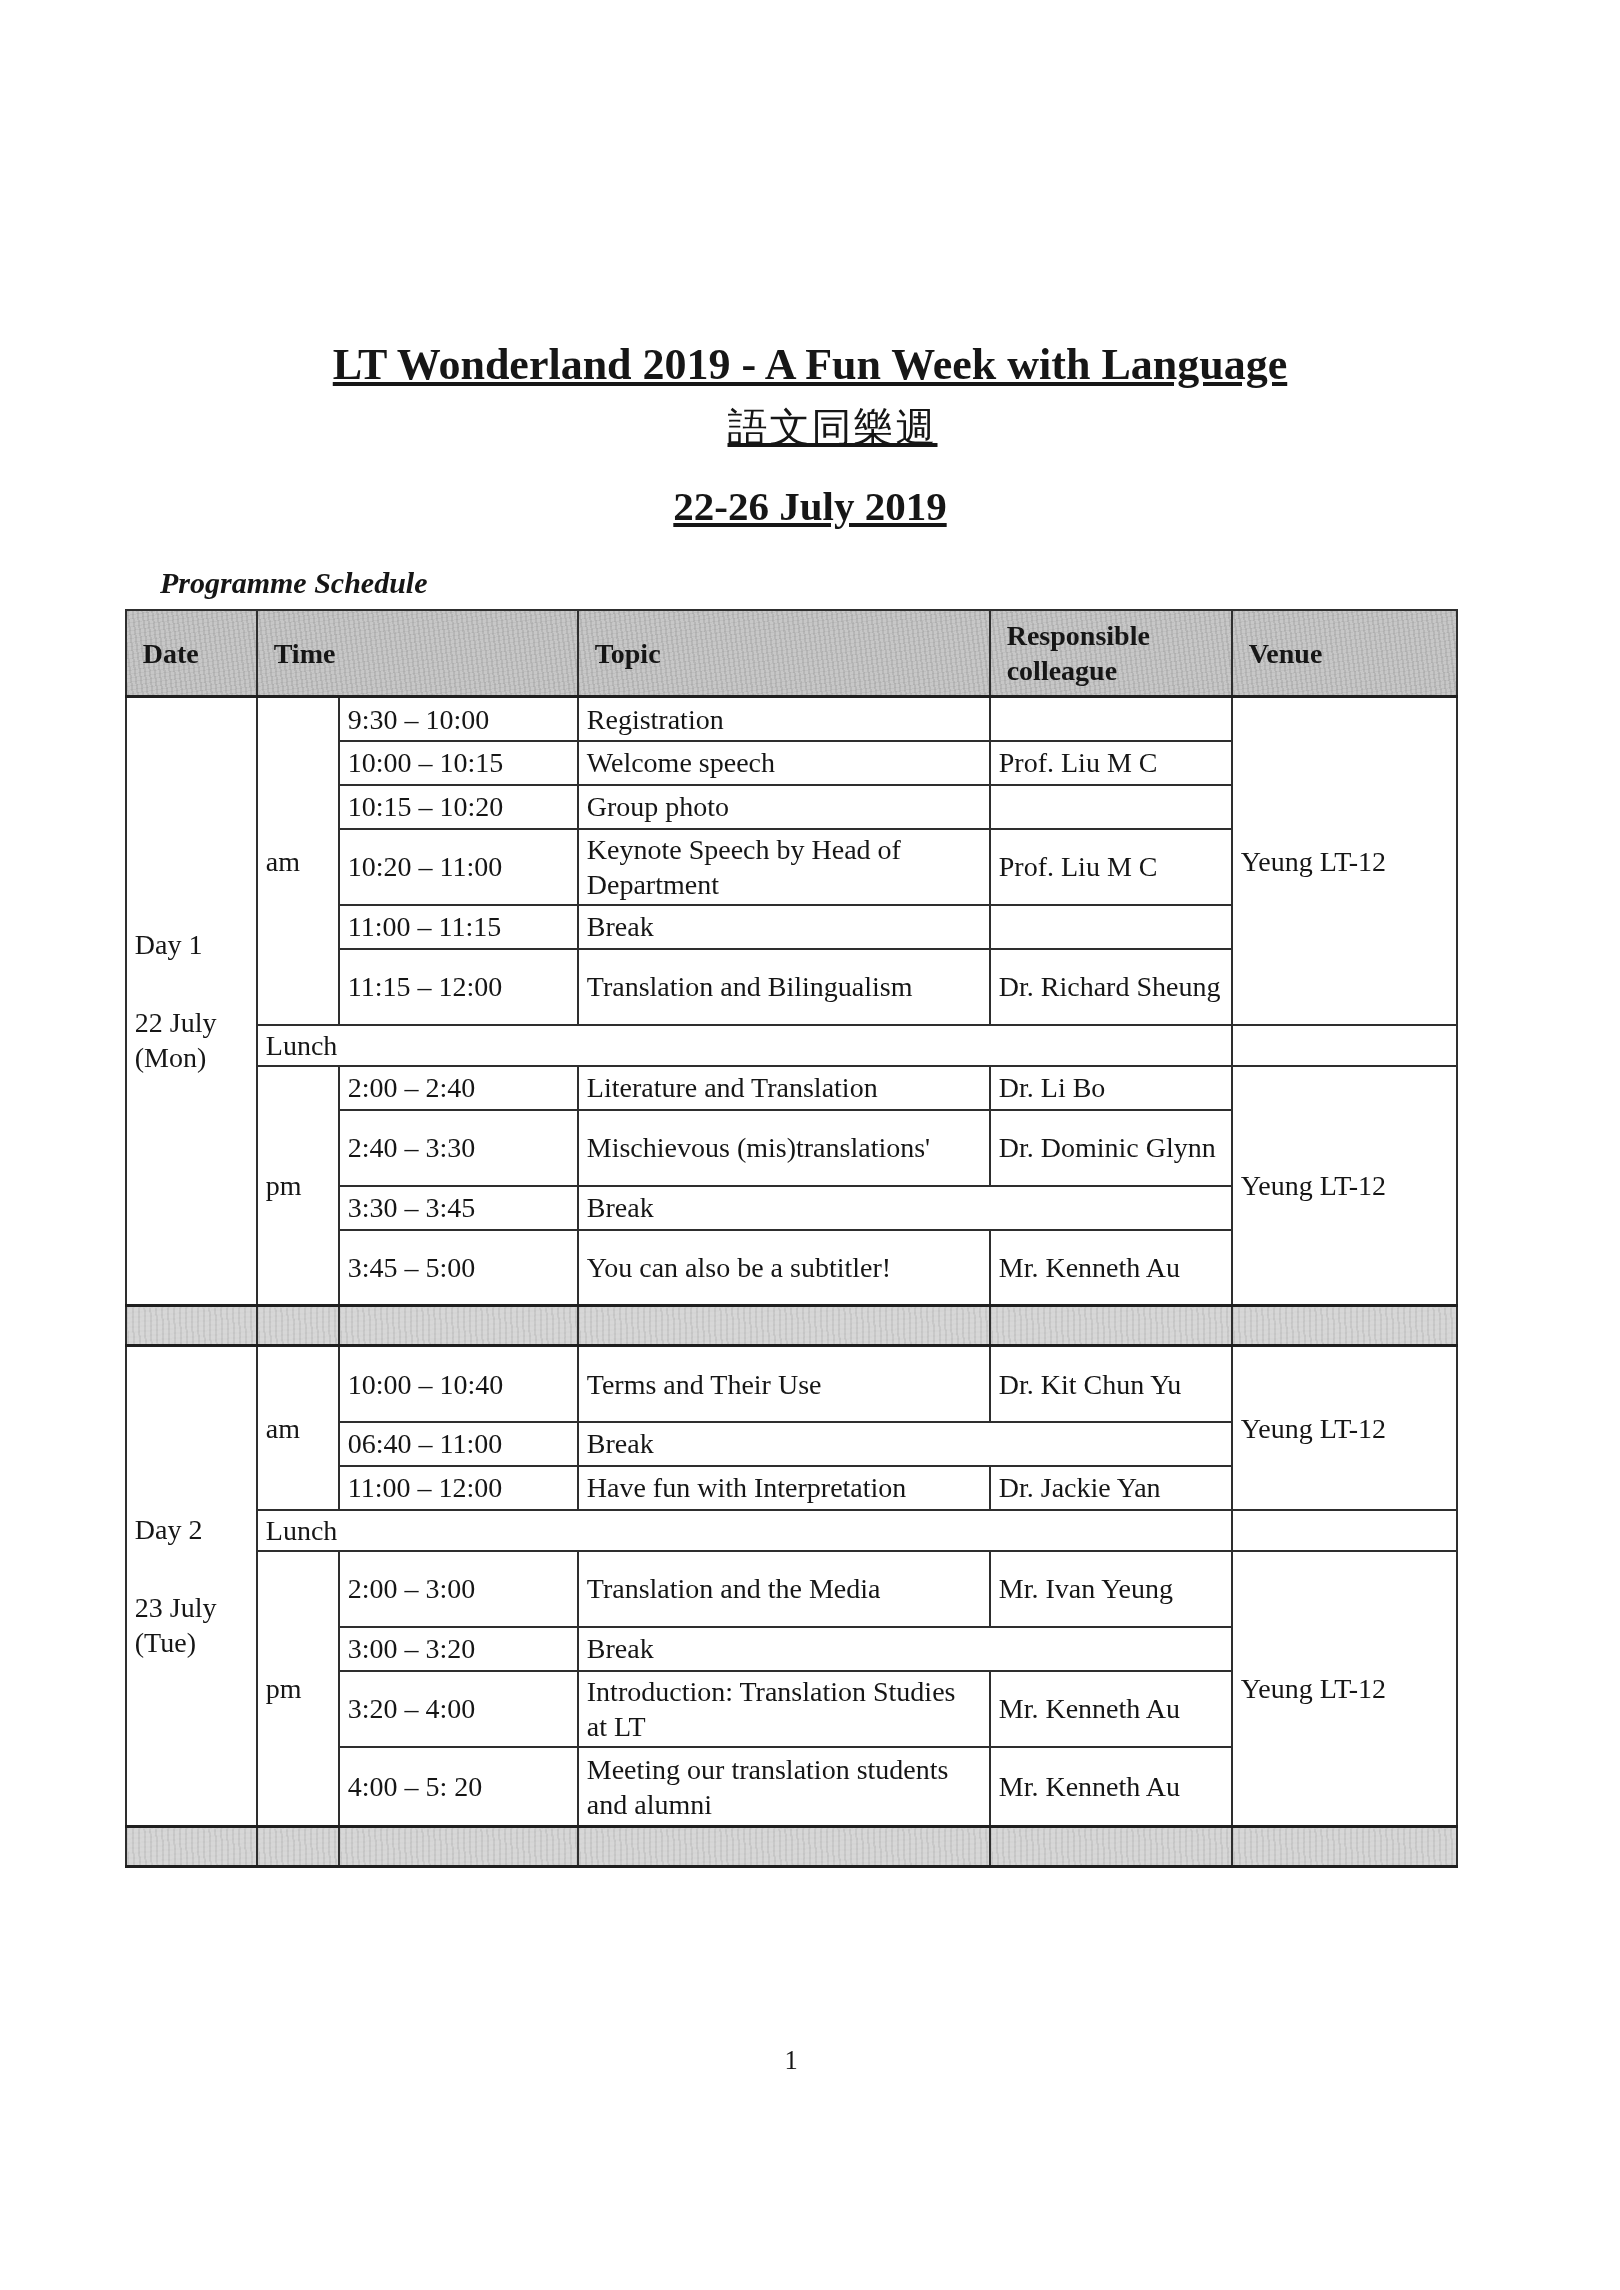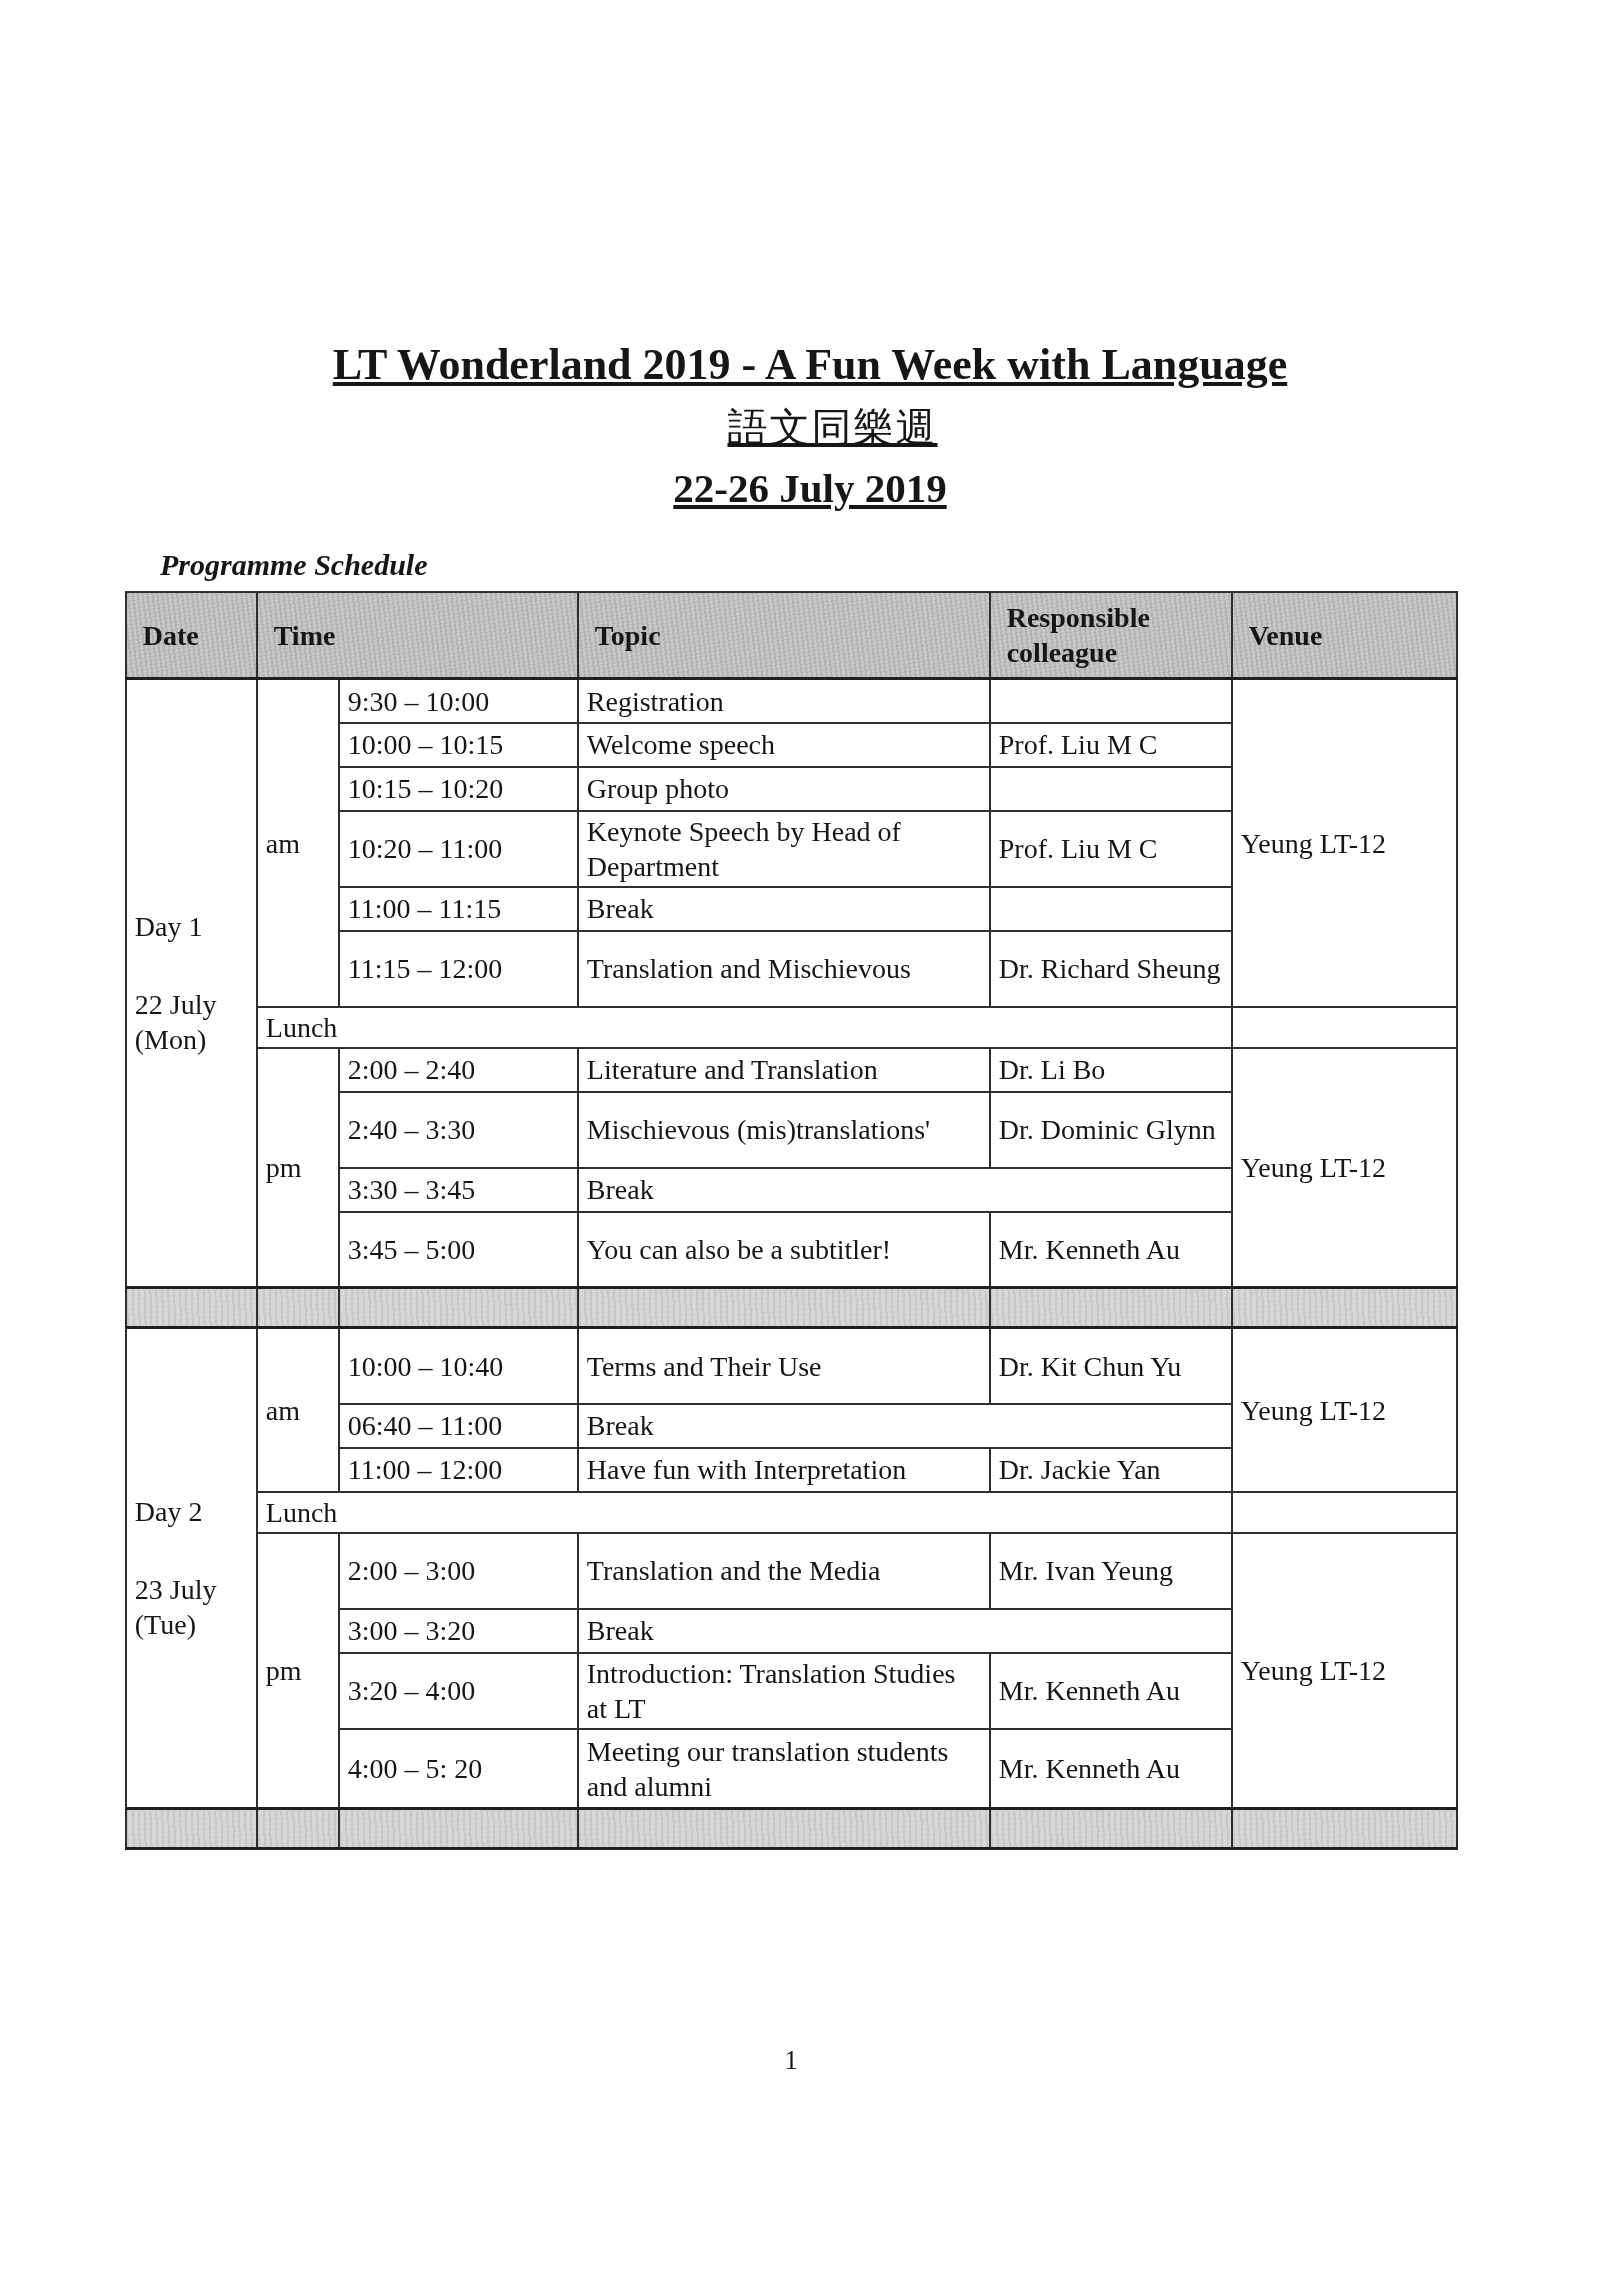--- a/index.html
+++ b/index.html
@@ -7,21 +7,21 @@
     position:relative;
     width:1620px; height:2291px;
     background:#ffffff;
     font-family:"Liberation Serif","DejaVu Serif",serif;
     color:#161616;
     overflow:hidden;
   }
   .title-block { padding-top:343px; text-align:center;text-decoration:underline; }
   .doc-title   { font-size:44px; font-weight:bold; line-height:1.0; }
   .doc-sub     { font-size:40px; margin-top:20.6px; line-height:1.0; letter-spacing:2px;margin-left:45px; }
-  .doc-daterange { font-size:41px; font-weight:bold; margin-top:20px; line-height:1.0; }
+  .doc-daterange { font-size:41px; font-weight:bold; margin-top:38px; line-height:1.0; }
 
   .schedule-label {
     margin:39px 0 9.8px 160px;
     font-size:30px; font-weight:bold; font-style:italic;
   }
 
   table.sched {
     margin-left:125px;
     width:1332px;
     border-collapse:collapse;
@@ -145,21 +145,21 @@
       <td class="topic-cell">Keynote Speech by Head of Department</td>
       <td class="coll-cell coll-bottom">Prof. Liu M C</td>
     </tr>
     <tr class="r1">
       <td class="time-cell">11:00 – 11:15</td>
       <td class="topic-cell">Break</td>
       <td class="coll-cell"></td>
     </tr>
     <tr class="r2">
       <td class="time-cell">11:15 – 12:00</td>
-      <td class="topic-cell">Translation and Mischievous</td>
+      <td class="topic-cell">Translation and Bilingualism</td>
       <td class="coll-cell">Dr. Richard Sheung</td>
     </tr>
     <tr class="lunch-row">
       <td class="lunch-cell" colspan="4">Lunch</td>
       <td class="venue-cell"></td>
     </tr>
     <tr class="r1">
       <td class="ampm-cell" rowspan="4">pm</td>
       <td class="time-cell">2:00 – 2:40</td>
       <td class="topic-cell">Literature and Translation</td>

